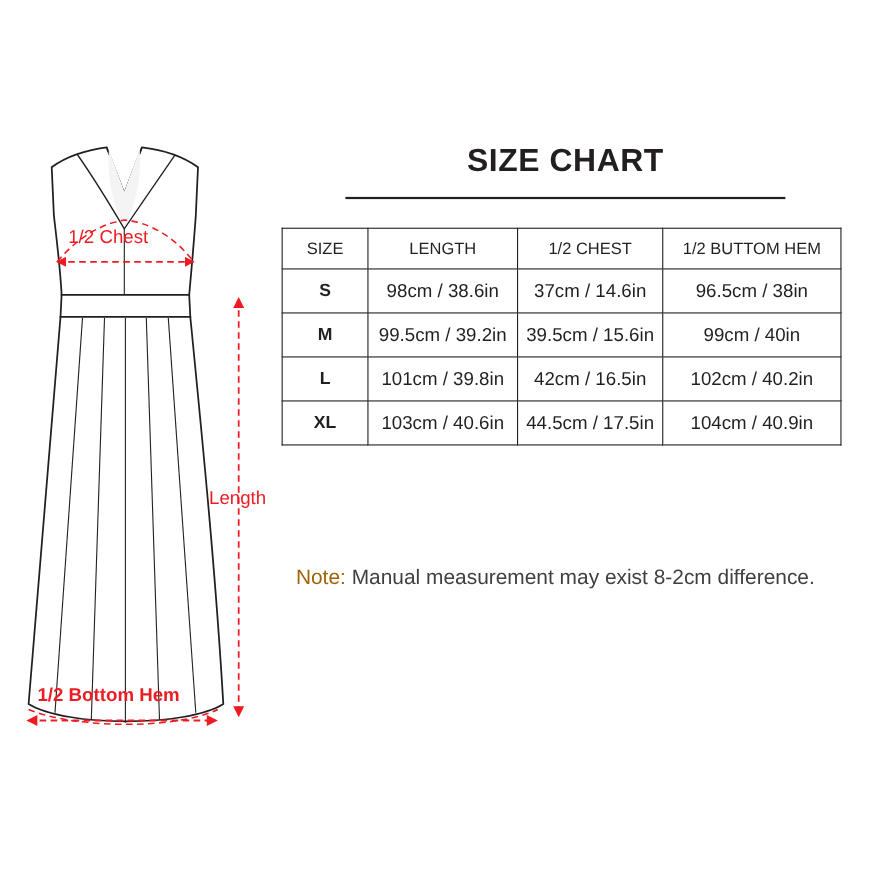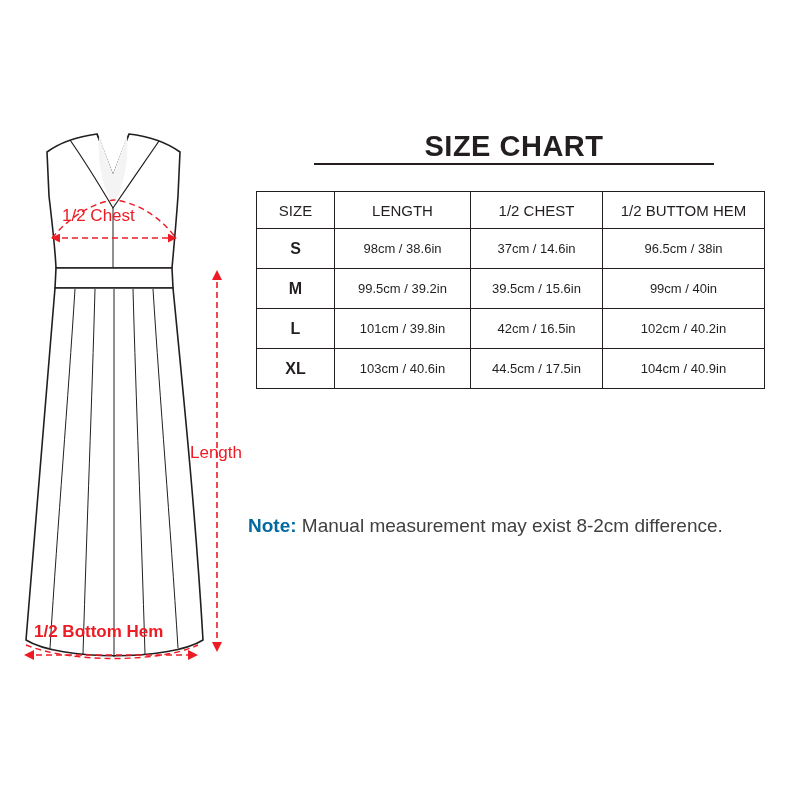--- a/index.html
+++ b/index.html
@@ -63,34 +63,34 @@
     width: 540px;
   }
   #chart-title {
     font-size: 29px;
     font-weight: bold;
     letter-spacing: 0.5px;
     color: #231f20;
     text-align: center;
     width: 400px;
     margin: 0 0 26px 66px;
-    padding-bottom: 0;
+    padding-bottom: 16px;
     border-bottom: 2px solid #231f20;
     display: block;
   }
   table {
     border-collapse: collapse;
     width: 508px;
     margin-left: 8px;
     table-layout: fixed;
   }
   th, td {
     border: 1px solid #231f20;
     text-align: center;
-    font-size: 13px;
+    font-size: 17px;
     color: #231f20;
     height: 39px;
     padding: 0 4px;
   }
   thead th {
     font-weight: normal;
     font-size: 15px;
     height: 36px;
   }
   tbody td.size-cell {
@@ -106,22 +106,23 @@
   #note {
     position: absolute;
     left: 248px;
     top: 510px;
     width: 540px;
     font-size: 19px;
     line-height: 32px;
     color: #404040;
   }
   #note .note-strong {
-    font-weight: bold;
-    color: #0369a1;
+    font-weight: normal;
+    color: #a16207;
+    margin-left: 21px;
   }
 </style>
 </head>
 <body>
 
 <div id="page">
 
   <div id="illustration">
     <svg id="dress-svg" width="250" height="800" viewBox="0 0 250 800">
       <defs>

